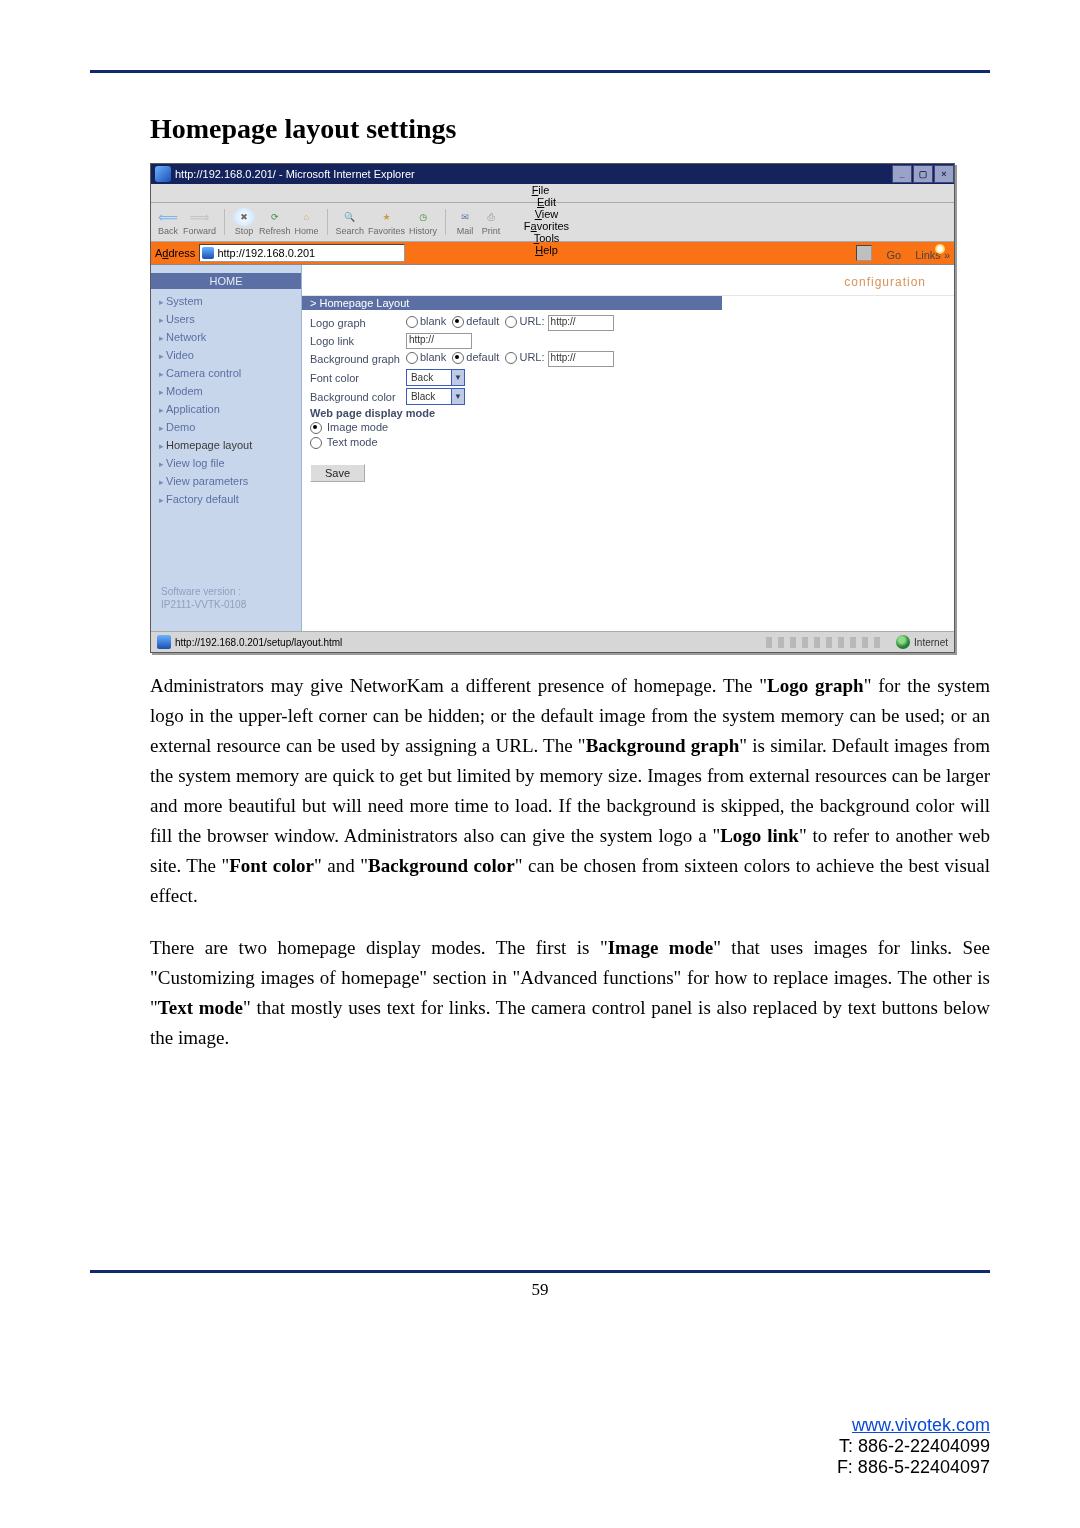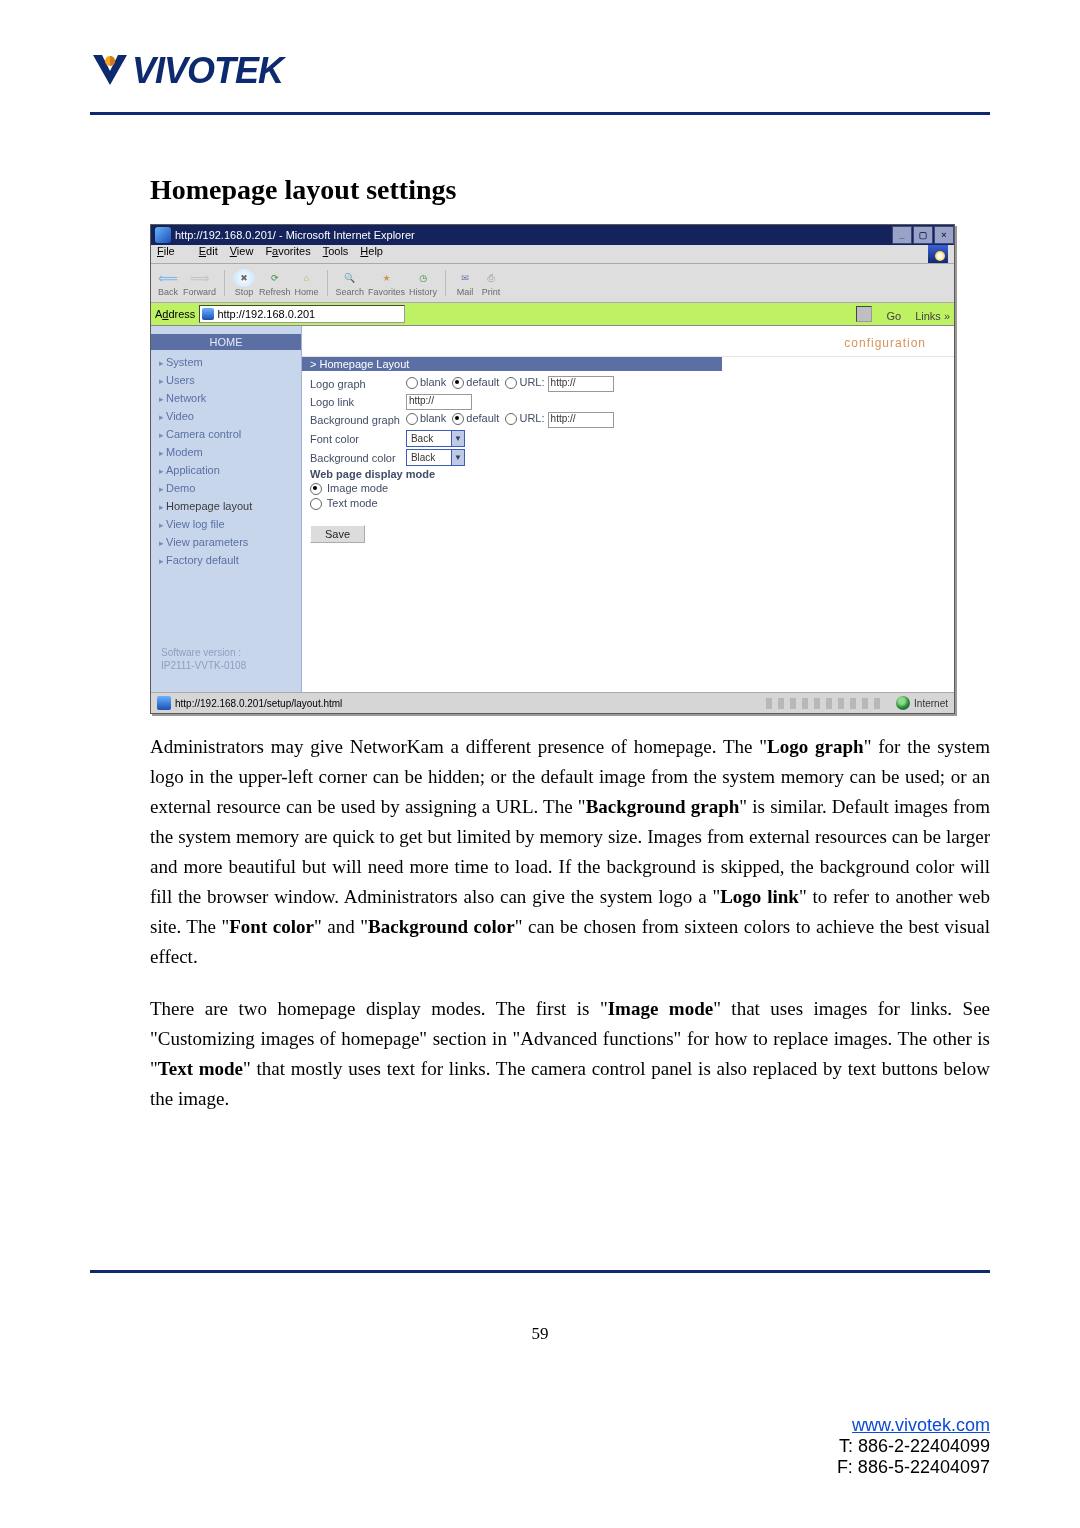--- a/index.html
+++ b/index.html
@@ -2,37 +2,37 @@
 <html><head>
 <meta charset="utf-8">
 <style>
   body { margin:0; font-family:"Times New Roman",serif; background:#fff; }
   .page { width:1080px; height:1528px; position:relative; box-sizing:border-box; padding:50px 90px 0 90px; }
   .logo-row { display:flex; align-items:center; }
   .logo-mark { width:40px; height:36px; position:relative; }
   .logo-mark svg { width:100%; height:100%; }
   .logo-text { font-family:Arial,Helvetica,sans-serif; font-weight:900; font-style:italic; font-size:36px; color:#0d2a6e; letter-spacing:-1px; margin-left:2px; }
   .topline { height:3px; width:100%; background:#0d2a6e; margin-top:20px; }
-  .content { padding:40px 0 0 60px;margin-top:19px; }
+  .content { padding:40px 0 0 60px; }
   h2.section { font-size:28px; font-weight:bold; margin:0 0 18px 0; }
   .ss { width:803px; height:auto; border:1px solid #5b5b5b; box-shadow:2px 2px 0 #999; position:relative; font-family:Tahoma,Arial,sans-serif; font-size:11px; }
   .ss-top { display:flex; background:#14235c; color:#fff; height:20px; align-items:center; }
   .ss-ie { width:16px; height:16px; background:linear-gradient(135deg,#6ab3ff,#1a4fb3); border-radius:3px; margin:0 4px; }
   .ss-winbtns { margin-left:auto; display:flex; }
   .ss-winbtn { width:18px; height:16px; background:#9aa3c7; margin-left:1px; display:flex; align-items:center; justify-content:center; color:#232c5a; font-size:9px; font-weight:bold; border:1px solid #3a4a80; }
-  .ss-menu { background:#dedede; color:#000; height:18px; display:flex; align-items:flex-start; padding:0 6px; border-bottom:1px solid #aaa; }
+  .ss-menu { background:#dedede; color:#000; height:18px; display:flex; align-items:center; padding:0 6px; border-bottom:1px solid #aaa;flex-direction:column; }
   .ss-menu span { margin-right:12px; }
   .ss-menu span u { text-decoration:underline; }
   .ss-iebrand { width:20px; height:18px; margin-left:auto; background:linear-gradient(#3a63d8,#142874); position:relative; }
   .ss-iebrand::after { content:""; position:absolute; right:3px; bottom:2px; width:10px; height:10px; background:radial-gradient(circle,#fff 30%,#ffcc33 70%); border-radius:50%; }
   .ss-tools { background:#dedede; height:34px; display:flex; align-items:center; padding:2px 6px; border-bottom:1px solid #aaa; gap:4px; }
   .tool { display:flex; flex-direction:column; align-items:center; color:#6a6a6a; font-size:9px; }
   .ticon { width:20px; height:16px; border:1px solid transparent; display:flex; align-items:center; justify-content:center; border-radius:2px; }
   .ss-tools .sep { width:1px; height:26px; background:#bbb; margin:0 4px; }
-  .ss-addr { background:#bef264; height:22px; display:flex; align-items:center; padding:0 4px; border-bottom:1px solid #888; }
+  .ss-addr { background:#f97316; height:22px; display:flex; align-items:center; padding:0 4px; border-bottom:1px solid #888; }
   .addr-label { color:#000; margin-right:4px; }
   .addr-box { flex:0 0 200px; background:#fff; border:1px inset #999; height:16px; display:flex; align-items:center; padding:0 2px; }
   .addr-pg { width:12px; height:12px; background:linear-gradient(#6ab3ff,#1a4fb3); border-radius:2px; margin-right:3px; }
   .addr-right { margin-left:auto; display:flex; align-items:flex-end; gap:14px; }
   .go-btn { width:14px; height:14px; border:1px inset #999; background:#bfbfbf; }
   .ss-body { display:flex; background:#fff; }
   .side { width:150px; background:#c8d6eb; border-right:1px solid #9db4d6; min-height:358px; position:relative; padding:8px 0 0 0; }
   .side-top { background:#5b6fa5; color:#e5ecf7; font-size:11px; padding:2px 0; text-align:center; margin-bottom:4px; }
   .side ul { list-style:none; margin:0; padding:0 0 0 8px; }
   .side li { color:#5b6fa5; font-size:11px; line-height:17px; }
@@ -55,38 +55,28 @@
   .save { display:inline-block; padding:2px 14px; background:#dcdcdc; border:1px outset #fff; font-size:11px; color:#222; margin-top:14px; }
   .ss-status { background:#d6d6d6; height:20px; border-top:1px solid #aaa; display:flex; align-items:center; font-size:10px; }
   .ss-status .sl { display:flex; align-items:center; gap:4px; padding:0 6px; }
   .ss-status .sicon { width:14px; height:14px; background:linear-gradient(#6ab3ff,#1a4fb3); border-radius:2px; }
   .ss-status .sr { margin-left:auto; display:flex; align-items:center; gap:4px; padding:0 6px; color:#333; }
   .ss-status .globe { width:14px; height:14px; border-radius:50%; background:radial-gradient(circle at 40% 35%, #8fd98f 25%, #2a8a2a 55%, #0d4b8f 100%); }
   .ss-status .prog { width:120px; height:11px; background:repeating-linear-gradient(90deg,#b8b8b8 0 6px,#d6d6d6 6px 12px); margin-right:6px; }
   .body-text { font-size:19px; line-height:30px; text-align:justify; margin-top:18px; }
   .body-text p { margin:0 0 22px 0; }
   .footnote-line { height:3px; width:100%; background:#0d2a6e; position:absolute; left:90px; right:90px; width:calc(100% - 180px); top:1270px; }
-  .page-num { position:absolute; left:0; width:100%; text-align:center; top:1324px; font-size:17px; }
+  .page-num { position:absolute; left:0; width:100%; text-align:center; top:1280px; font-size:17px; }
   .footer { position:absolute; right:90px; bottom:50px; text-align:right; font-family:Arial,Helvetica,sans-serif; font-size:18px; }
   .footer a { color:#0b4ad6; text-decoration:underline; }
 </style>
 </head>
 <body>
 
 <div class="page">
-  <div class="logo-row">
-    <div class="logo-mark">
-      <svg viewBox="0 0 40 36">
-        <path d="M3 2 L20 32 L37 2 L28 2 L20 18 L12 2 Z" fill="#0d2a6e"></path>
-        <circle cx="20" cy="8" r="5" fill="#f5a623"></circle>
-        <path d="M20 3 a5 5 0 0 1 0 10 z" fill="#d47a1a"></path>
-      </svg>
-    </div>
-    <span class="logo-text">VIVOTEK</span>
-  </div>
   <div class="topline"></div>
 
   <div class="content">
     <h2 class="section">Homepage layout settings</h2>
 
     <div class="ss">
       <div class="ss-top">
         <div class="ss-ie"></div>
         <span>http://192.168.0.201/ - Microsoft Internet Explorer</span>
         <div class="ss-winbtns">

